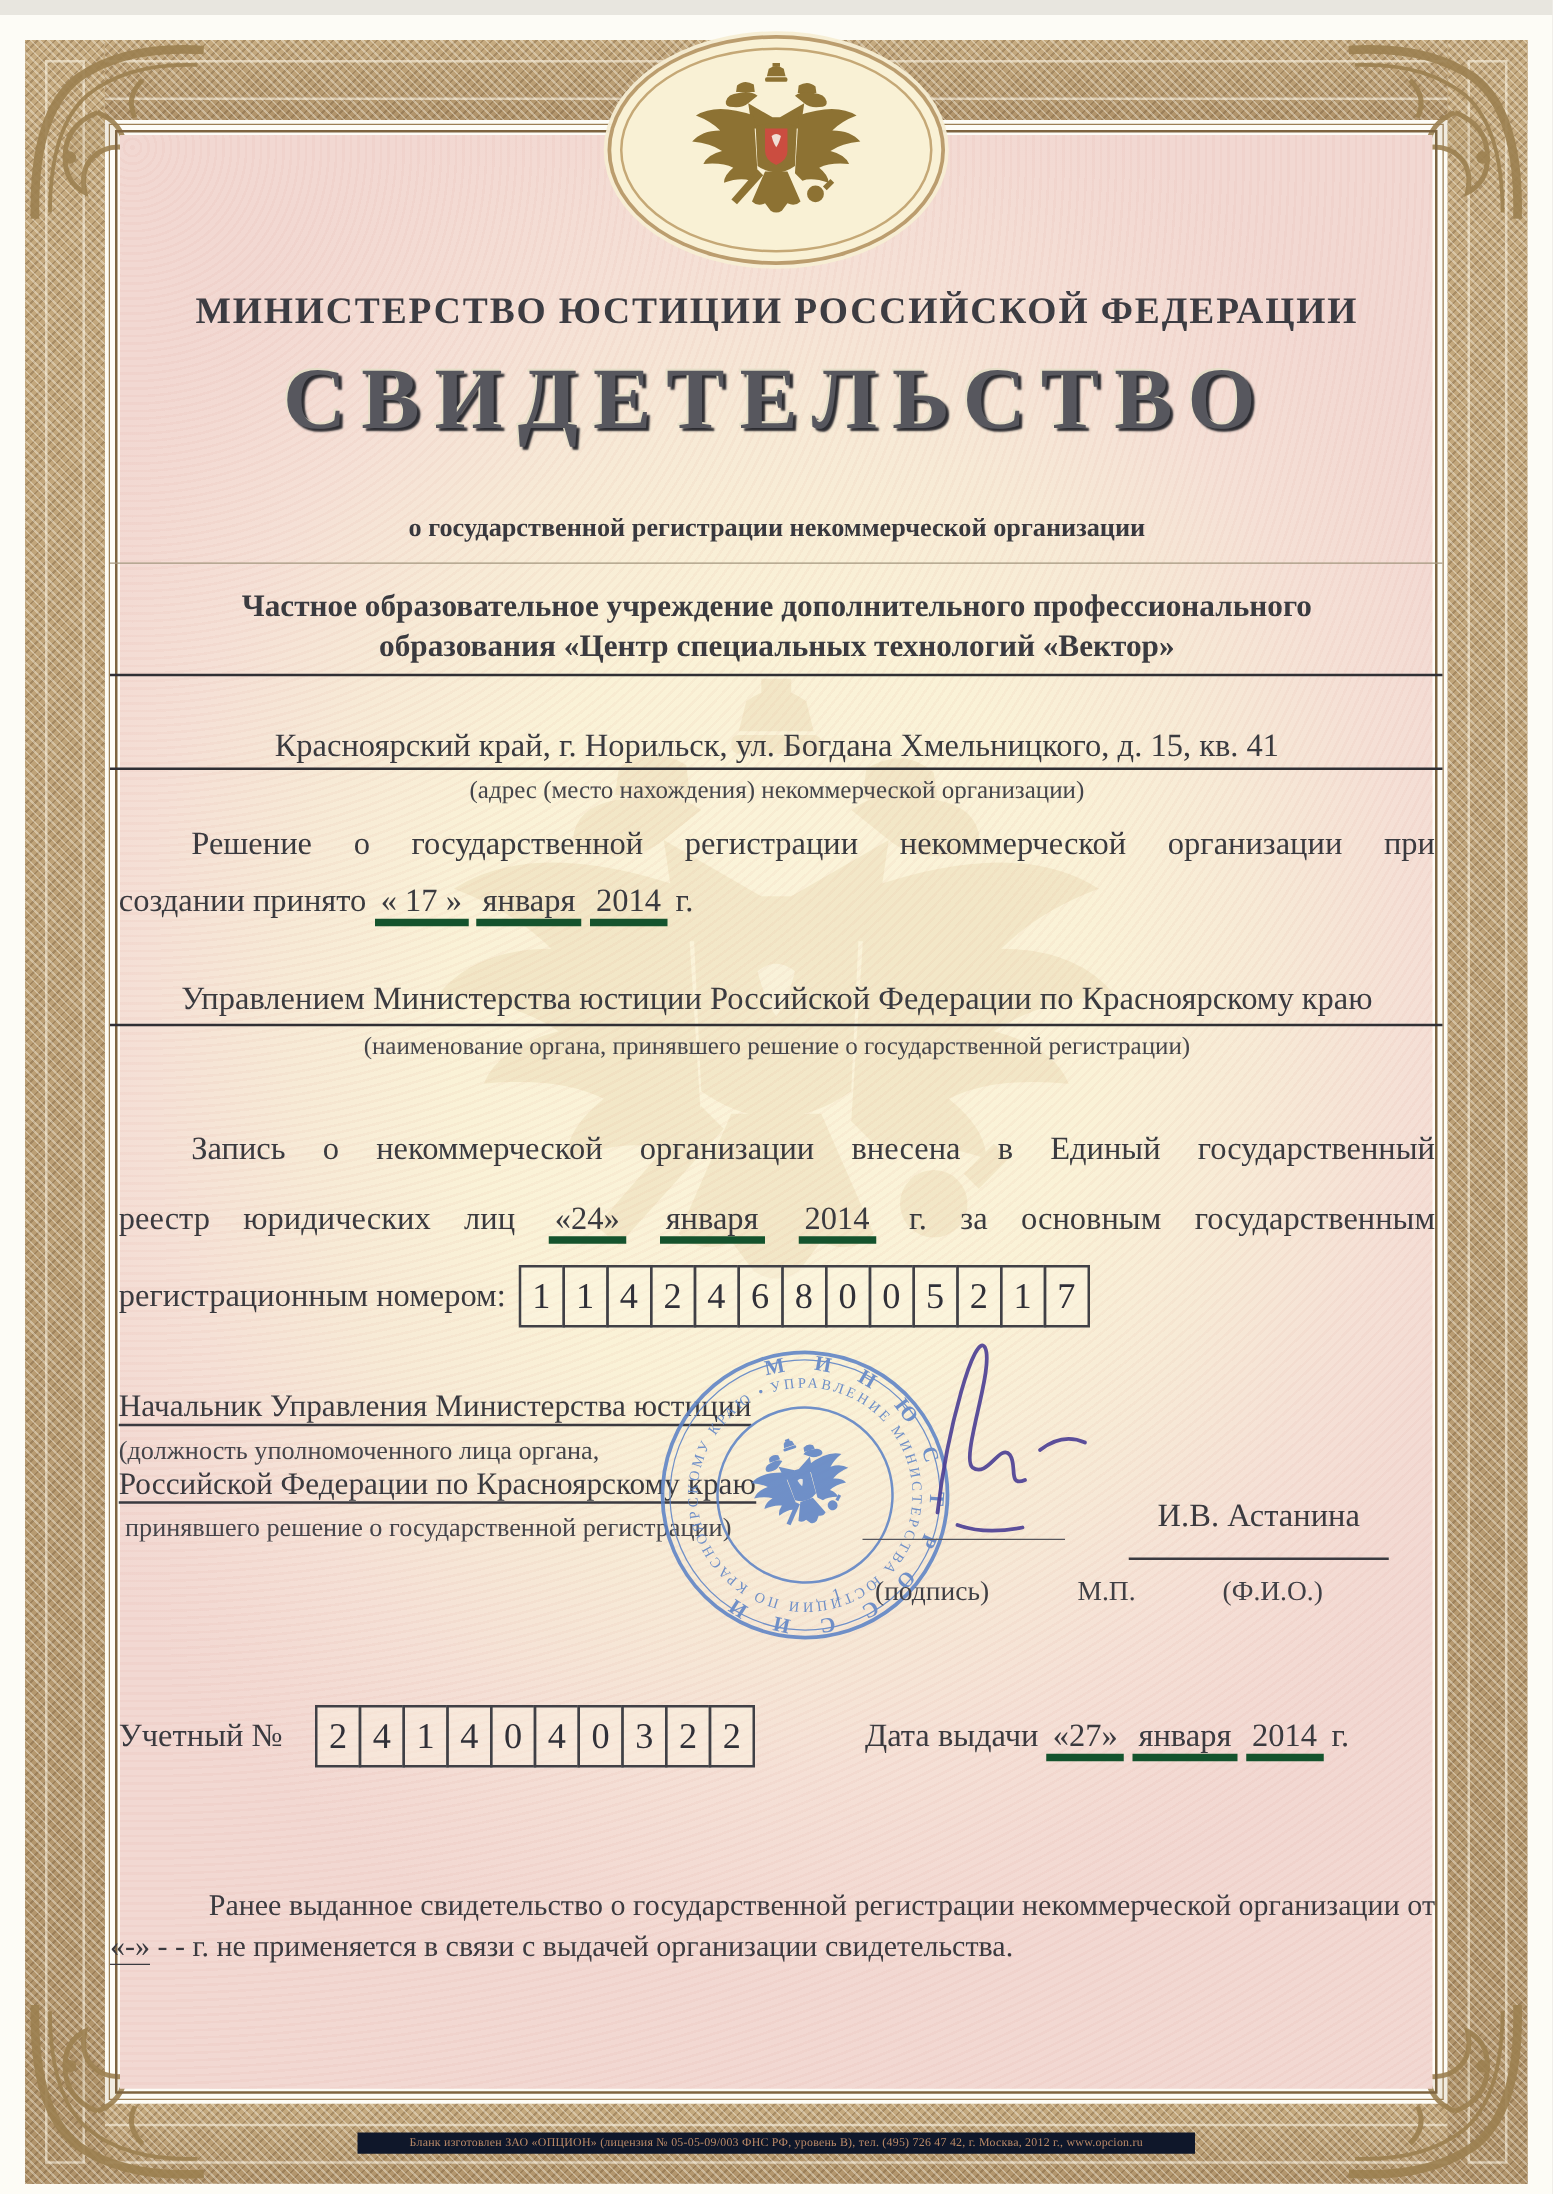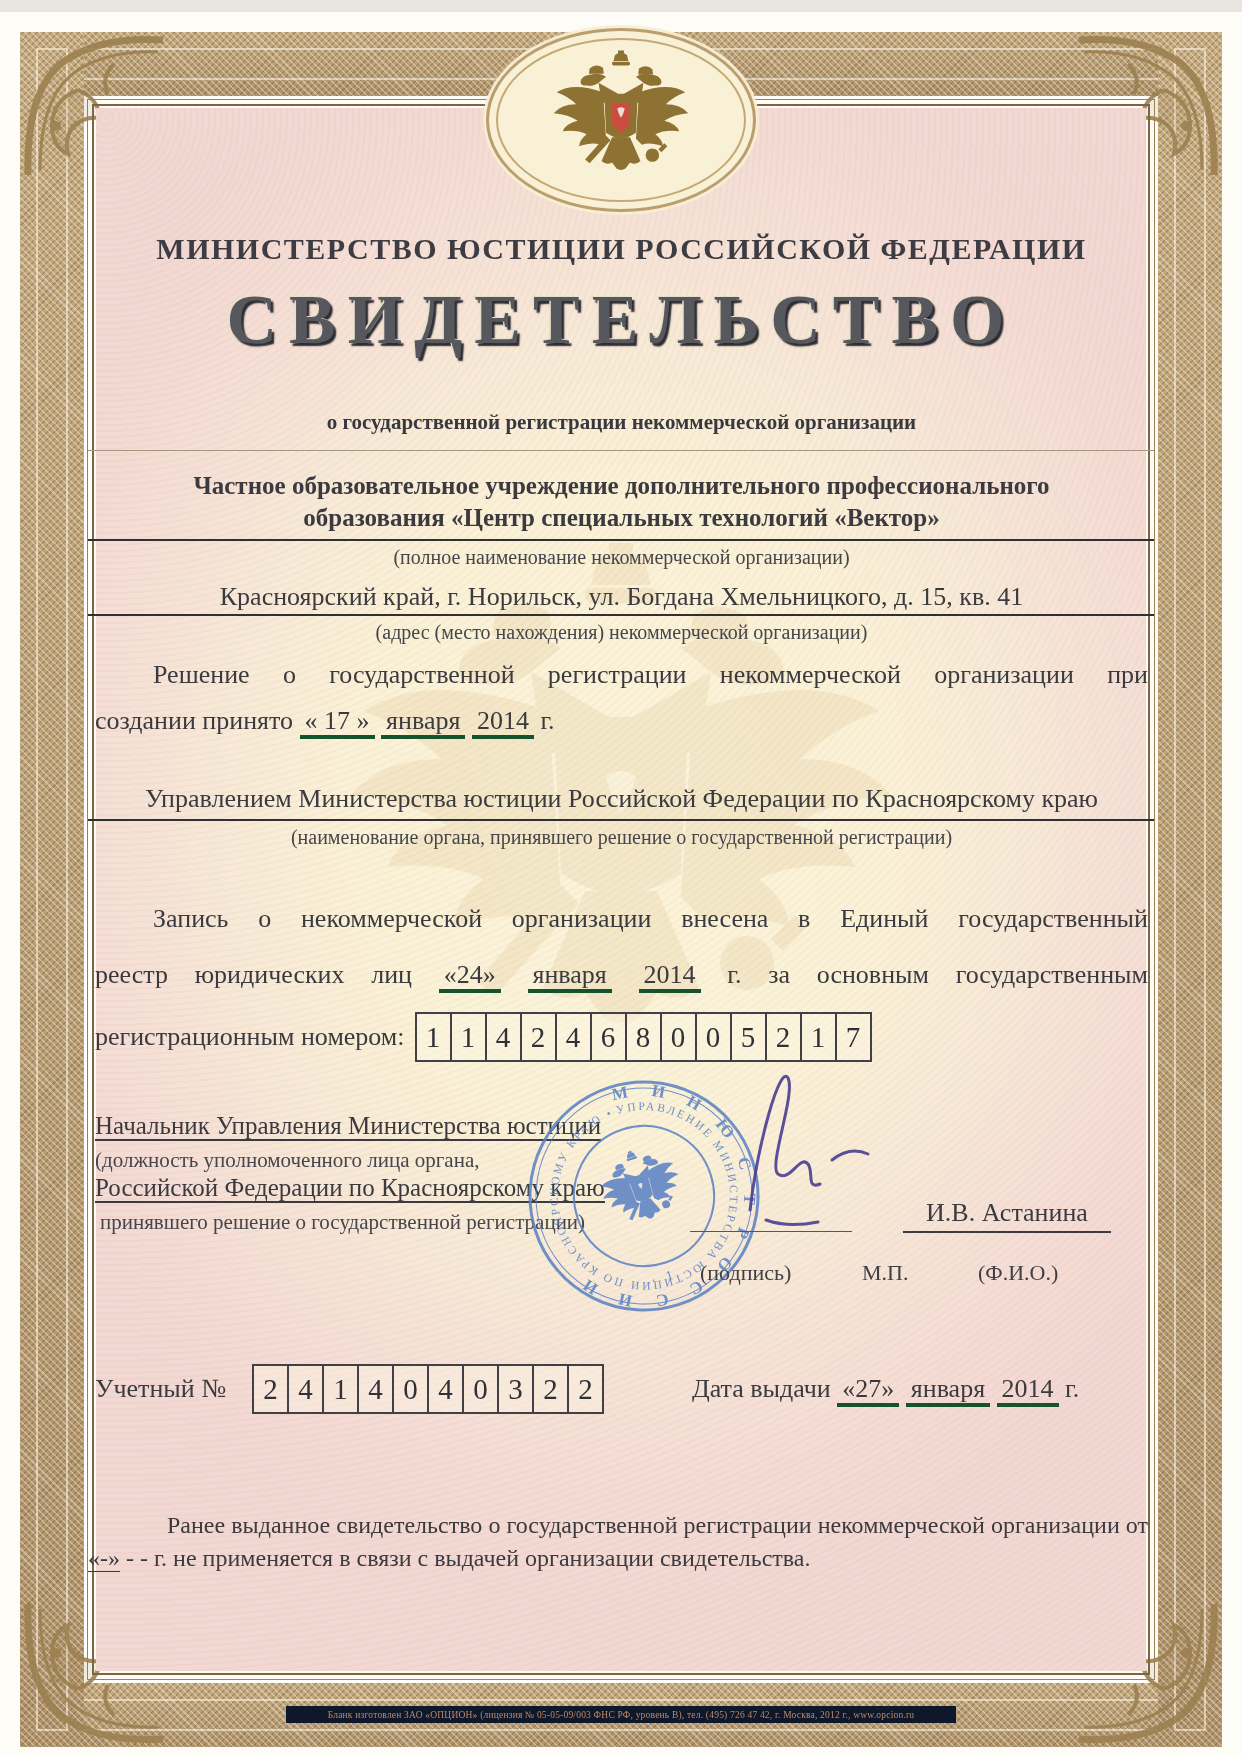--- a/index.html
+++ b/index.html
@@ -44,35 +44,35 @@
   .title{top:268px;font-size:70px;font-weight:bold;letter-spacing:12px;color:#57575e;
     text-shadow:-1.5px -1.5px 0 #e6dfc8, 2.5px 2.5px 1.5px #2c2c31;}
   .subtitle{top:398px;font-size:21px;font-weight:bold;color:#38383e;}
   .rule{position:absolute;left:88px;right:88px;border-top:2.5px solid #2f2f34;}
   .rule.thin{border-top:1px solid #a4977f;}
   .cap{font-size:20px;color:#45454b;}
   .org1{top:460px;font-size:25px;font-weight:bold;}
   .org2{top:492px;font-size:25px;font-weight:bold;}
   .addr{top:570px;font-size:26px;}
   .body26{font-size:26px;}
-  .seg-u{border-bottom:4px solid #14532d;padding:0 5px;}
+  .seg-u{border-bottom:6px solid #14532d;padding:0 5px;}
   .cells{display:inline-flex;}
   .cell{width:33px;height:46px;border:2px solid #404046;margin-left:-2px;
     display:flex;align-items:center;justify-content:center;
     font-size:29px;color:#303038;background:rgba(252,247,228,.4);}
   .cell:first-child{margin-left:0;}
   .u-line{border-bottom:2px solid #3a3a40;}
   .off{position:absolute;left:95px;}
   
   .stamp{position:absolute;left:524px;top:1064px;width:240px;height:240px;
     transform:rotate(-18deg);opacity:.88;color:#5d83c6;--shield:#5d83c6;}
   .signature{position:absolute;left:600px;top:1030px;width:300px;height:210px;opacity:.9;}
   .sig-rule{position:absolute;left:690px;top:1219px;width:162px;border-top:1.5px solid #55555c;}
   .name{position:absolute;left:903px;top:1186px;width:208px;text-align:center;
-    font-size:26px;border-bottom:2px solid #3a3a40;padding-bottom:3px;}
+    font-size:26px;border-bottom:2px solid #3a3a40;padding-bottom:18px;}
   .sigcap{position:absolute;top:1248px;font-size:22px;color:#3f3f45;}
   .footer-strip{position:absolute;left:286px;right:286px;top:1694px;height:17px;
     background:#0f172a;display:flex;align-items:center;justify-content:center;}
   .footer-strip span{font-size:9.5px;color:#bb8a67;letter-spacing:.2px;white-space:nowrap;}
   .note1{top:1500px;font-size:24px;text-indent:72px;}
   .note2{top:1533px;font-size:24px;}
   .nudge-sp{display:inline-block;width:10px;}
 </style>
 </head>
 <body>
@@ -145,21 +145,20 @@
   </div>
 
   <div class="blk center ministry">МИНИСТЕРСТВО ЮСТИЦИИ РОССИЙСКОЙ ФЕДЕРАЦИИ</div>
   <div class="blk center title">СВИДЕТЕЛЬСТВО</div>
   <div class="blk center subtitle">о государственной регистрации некоммерческой организации</div>
   <div class="rule thin" style="top:438px"></div>
 
   <div class="blk center org1">Частное образовательное учреждение дополнительного профессионального</div>
   <div class="blk center org2">образования «Центр специальных технологий «Вектор»</div>
   <div class="rule" style="top:527px"></div>
-  <div class="blk center cap" style="top:534px">(полное наименование некоммерческой организации)</div>
 
   <div class="blk center addr">Красноярский край, г. Норильск, ул. Богдана Хмельницкого, д. 15, кв. 41</div>
   <div class="rule" style="top:602px"></div>
   <div class="blk center cap" style="top:609px">(адрес (место нахождения) некоммерческой организации)</div>
 
   <div class="blk body26 jline" style="top:648px;text-indent:58px">Решение о государственной регистрации некоммерческой организации при</div>
   <div class="blk body26" style="top:694px">
     <span>создании принято</span>
     <span class="seg-u">« 17 »</span>
     <span class="seg-u">января</span>

